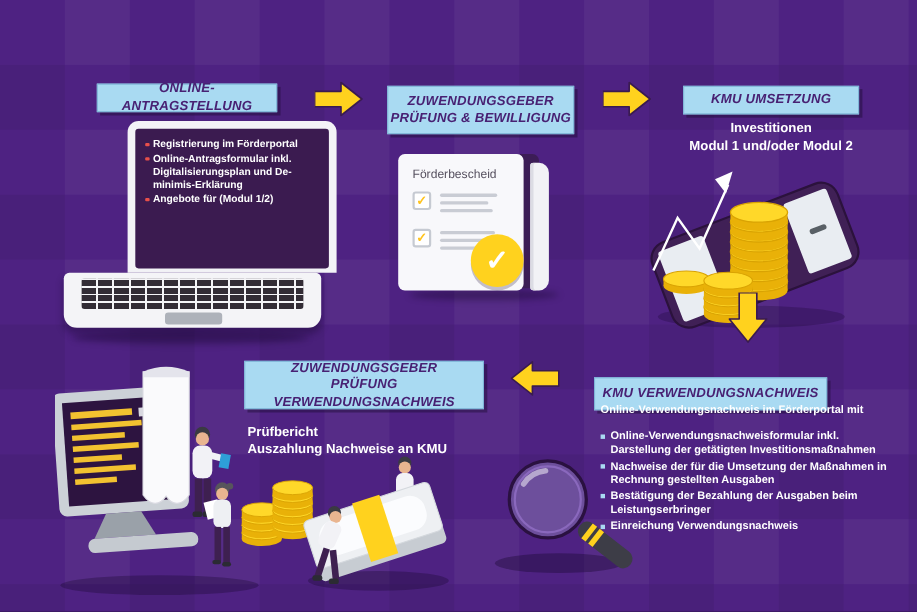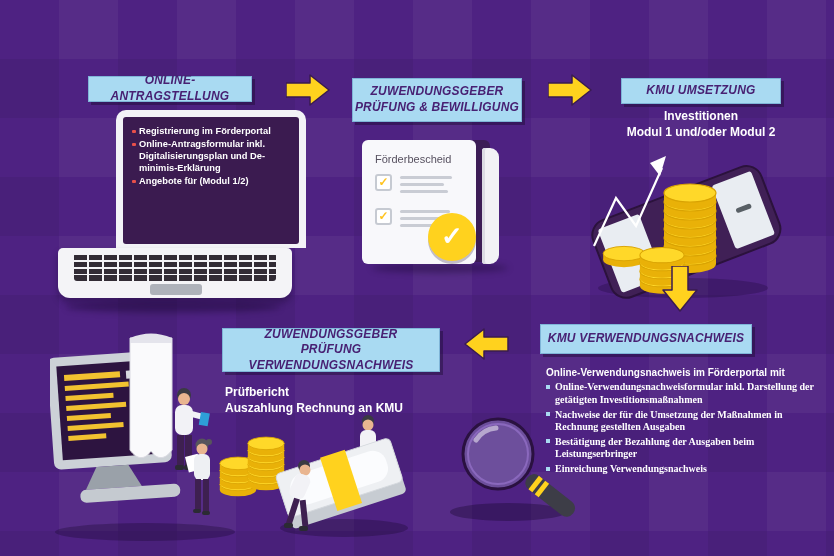--- a/index.html
+++ b/index.html
@@ -46,21 +46,21 @@
   .doc { position: absolute; left: 0; top: 2px; width: 114px; height: 124px; background: #f8f8fb; border-radius: 6px; }
   .doc-title { margin: 13px 0 9px 13px; font-size: 11px; font-weight: 400; color: #56505f; }
   .doc-row { display: flex; align-items: flex-start; margin: 0 0 11px 13px; }
   .checkbox { width: 17px; height: 17px; background: #fff; border: 2px solid #c6cad2; border-radius: 3px; color: #ffc31e; font-size: 12px; font-weight: 900; line-height: 13px; text-align: center; }
   .doc-lines { margin-left: 8px; padding-top: 2px; }
   .doc-lines i { display: block; height: 3px; background: #c9ccd4; border-radius: 2px; margin-bottom: 4px; }
   .check-circle { position: absolute; left: 66px; top: 75px; width: 48px; height: 48px; border-radius: 50%; background: #ffd21e; color: #fff; font-size: 26px; font-weight: 900; text-align: center; line-height: 46px; box-shadow: 0 3px 0 rgba(30,10,50,.25); }
 
   
   .vn-block { position: absolute; left: 546px; top: 367px; width: 272px; color: #fff; font-weight: 700; font-size: 10px; line-height: 1.24; }
-  ul.vn-list { list-style: none; margin-top: 2px; font-family: Liberation Serif, serif; }
+  ul.vn-list { list-style: none; margin-top: 12px; }
   ul.vn-list li { position: relative; padding-left: 9px; margin-bottom: 2.5px; }
   ul.vn-list li::before { content: ""; position: absolute; left: 0; top: 3.5px; width: 4px; height: 4px; background: #a9daf2; }
 
   svg { display: block; }
 </style>
 </head>
 <body>
 
 <div class="canvas">
 
@@ -171,21 +171,21 @@
       </g>
     </svg>
   </section>
 
   <svg class="arrow" style="left:662px;top:266px" width="36" height="46">
     <polygon points="10,0 10,24 1,24 18,45 35,24 26,24 26,0" fill="#ffd21e" stroke="#3a1b50" stroke-width="1.5" stroke-linejoin="round"></polygon>
   </svg>
 
   
   <section style="display:contents">
-    <div class="label" style="left:540px;top:324px;width:212px;height:30px">KMU VERWENDUNGSNACHWEIS</div>
+    <div class="label" style="left:540px;top:343px;width:212px;height:30px">KMU VERWENDUNGSNACHWEIS</div>
     <div class="vn-block">
       <div>Online-Verwendungsnachweis im Förderportal mit</div>
       <ul class="vn-list">
         <li>Online-Verwendungsnachweisformular inkl. Darstellung der getätigten Investitionsmaßnahmen</li>
         <li>Nachweise der für die Umsetzung der Maßnahmen in Rechnung gestellten Ausgaben</li>
         <li>Bestätigung der Bezahlung der Ausgaben beim Leistungserbringer</li>
         <li>Einreichung Verwendungsnachweis</li>
       </ul>
     </div>
     <svg style="position:absolute;left:446px;top:404px" width="150" height="132" viewBox="0 0 150 132">
@@ -203,21 +203,21 @@
 
   <svg class="arrow" style="left:464px;top:328px" width="45" height="32">
     <polygon points="44,9 20,9 20,1 1,16 20,31 20,23 44,23" fill="#ffd21e" stroke="#3a1b50" stroke-width="1.5" stroke-linejoin="round"></polygon>
   </svg>
 
   
   <section style="display:contents">
     <div class="label" style="left:222px;top:328px;width:218px;height:44px">ZUWENDUNGSGEBER
 PRÜFUNG VERWENDUNGSNACHWEIS</div>
     <div class="white-note" style="left:225px;top:384px;width:220px">Prüfbericht
-Auszahlung Rechnung an KMU</div>
+Auszahlung Nachweise an KMU</div>
 
     <svg style="position:absolute;left:50px;top:332px" width="250" height="212" viewBox="0 0 250 212">
       <ellipse cx="95" cy="200" rx="90" ry="9" fill="rgba(20,5,40,.3)"></ellipse>
       <g transform="rotate(-4 60 100)">
         <rect x="2" y="22" width="118" height="112" rx="7" fill="#ccd1d7"></rect>
         <rect x="11" y="31" width="100" height="94" fill="#2d1440"></rect>
         <g fill="#f2c230">
           <rect x="18" y="40" width="56" height="6"></rect>
           <rect x="18" y="51" width="64" height="5"></rect>
           <rect x="18" y="61" width="48" height="5"></rect>

